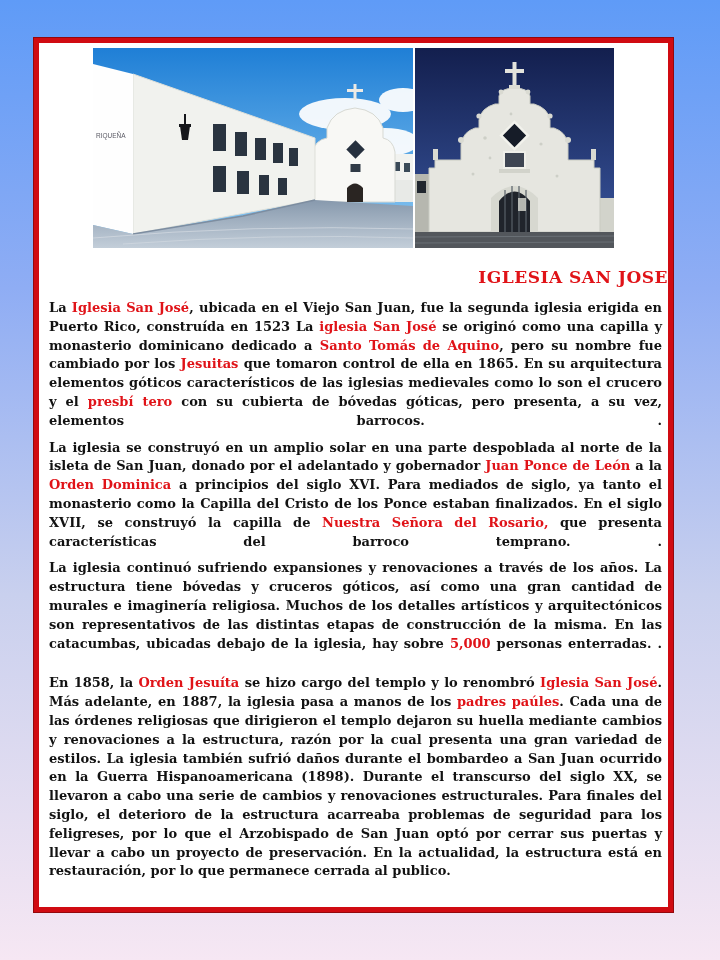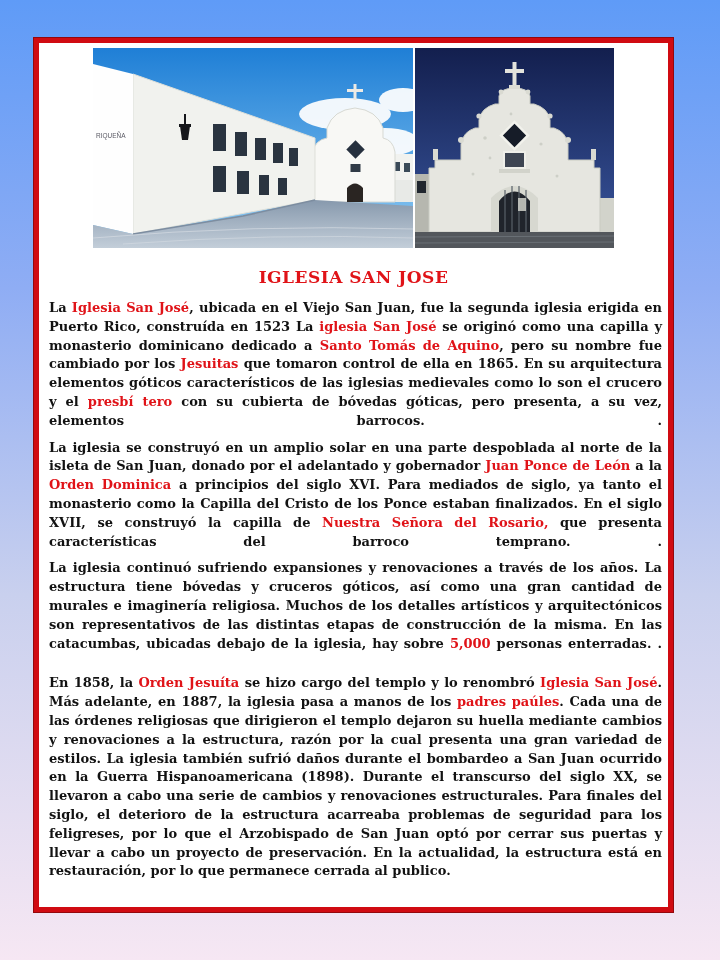--- a/index.html
+++ b/index.html
@@ -15,21 +15,21 @@
   .card{
     position:absolute;left:34px;top:38px;width:639px;height:874px;
     box-sizing:border-box;background:var(--card-background,#ffffff);
     border:5px solid var(--border-red,#d00b12);
     box-shadow:0 0 0 1px var(--border-red-dark,#94080d);
     overflow:hidden;
   }
   .photos{margin-top:5px;display:flex;justify-content:center;gap:2px;}
   .photos svg{display:block;}
   .title{
-    margin:20px 0 0;text-align:center;
+    margin:20px 0 0;text-align:right;
     font-size:17px;line-height:19px;font-weight:bold;
     color:var(--accent-red,#e01318);letter-spacing:.5px;
   }
   .paras{
     margin:12px 6px 0 10px;
     font-size:13px;line-height:18.8px;font-weight:bold;
     color:var(--text-black,#121212);
     text-align:justify;
   }
   .paras p{margin:8px 0 8px;}

